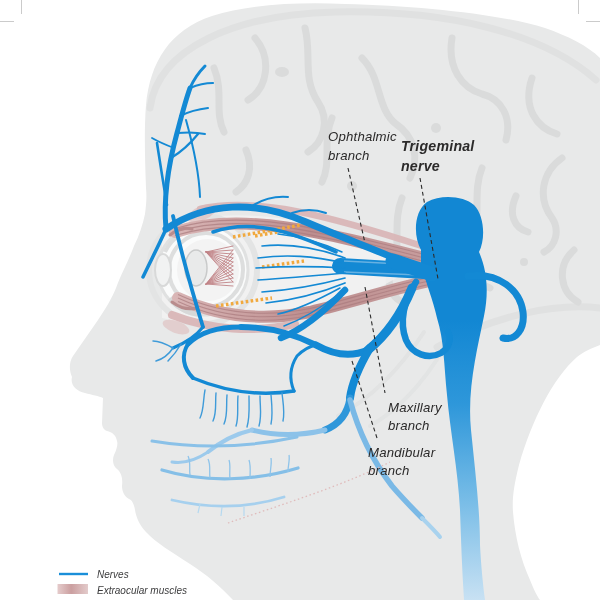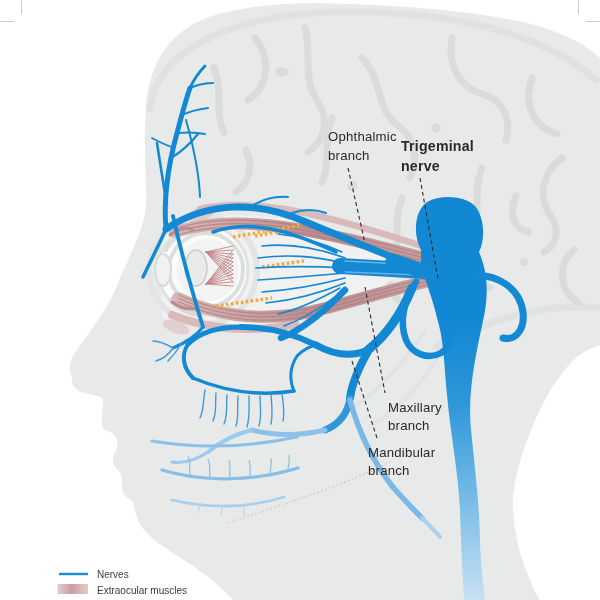--- a/index.html
+++ b/index.html
@@ -1,16 +1,16 @@
 <!DOCTYPE html>
 <html style="--nerve-blue: #1389d4; --nerve-blue-light: #8ec6ea; --muscle-pink: #c49899; --muscle-pink-dark: #a97b7d; --head-gray: #e8e9e9; --brain-gray: #dadbdb; --accent-yellow: #f1a93e; --label-text: #2b2a2a; --leader-line: #2c2c2c; --legend-text: #3c3c3d;"><head>
 <meta charset="utf-8">
 <style>
   html,body{margin:0;padding:0;background:#ffffff;}
-  #stage{width:600px;height:600px;position:relative;background:#fff;overflow:hidden;}
+  #stage{width:600px;height:600px;position:relative;background:#fff;overflow:hidden;font-style:italic;}
   svg{display:block;}
   .head{fill:var(--head-gray,#e8e9e9);}
   .brain{stroke:var(--brain-gray,#dadbdb);fill:none;stroke-width:7;stroke-linecap:round;stroke-linejoin:round;}
   .brainblob{fill:var(--brain-gray,#dadbdb);}
   .skullarc{stroke:#e0e1e1;fill:none;stroke-linecap:round;}
   .nb{stroke:var(--nerve-blue,#1389d4);fill:none;stroke-linecap:round;stroke-linejoin:round;}
   .twig{stroke:#3f9bd9;fill:none;stroke-linecap:round;}
   .musc{stroke:url(#mg);fill:none;stroke-linecap:round;}
   .muscl{stroke:#d9b6b7;fill:none;stroke-linecap:round;}
   .stria{stroke:var(--muscle-pink-dark,#a97b7d);stroke-width:1.1;fill:none;opacity:.7;}

